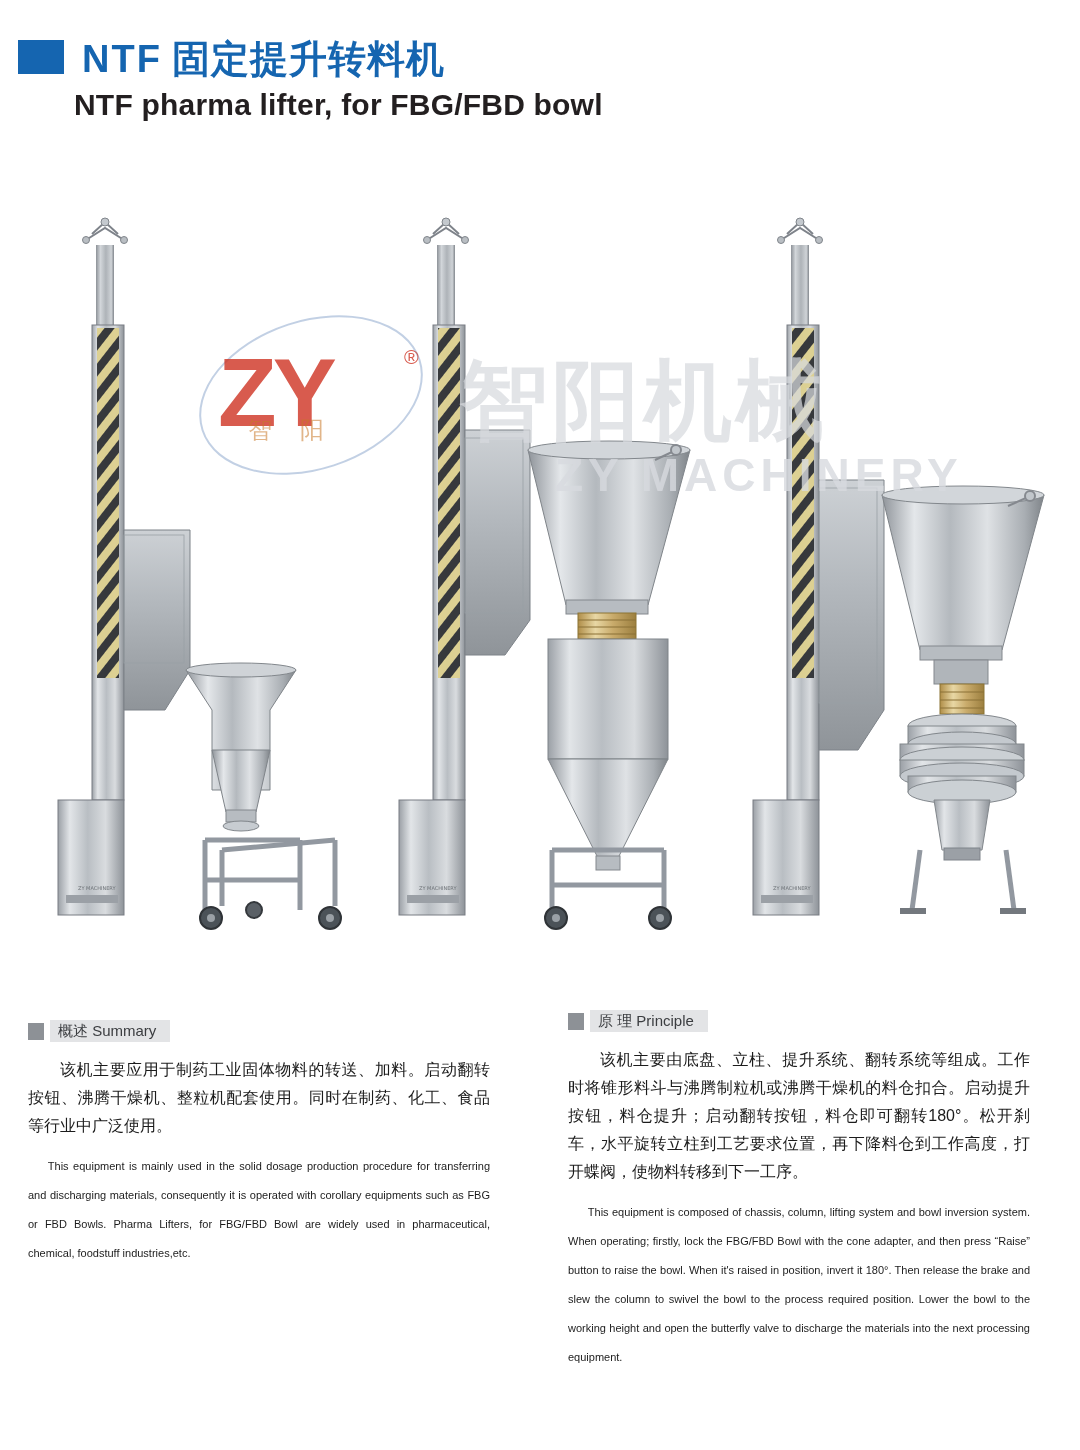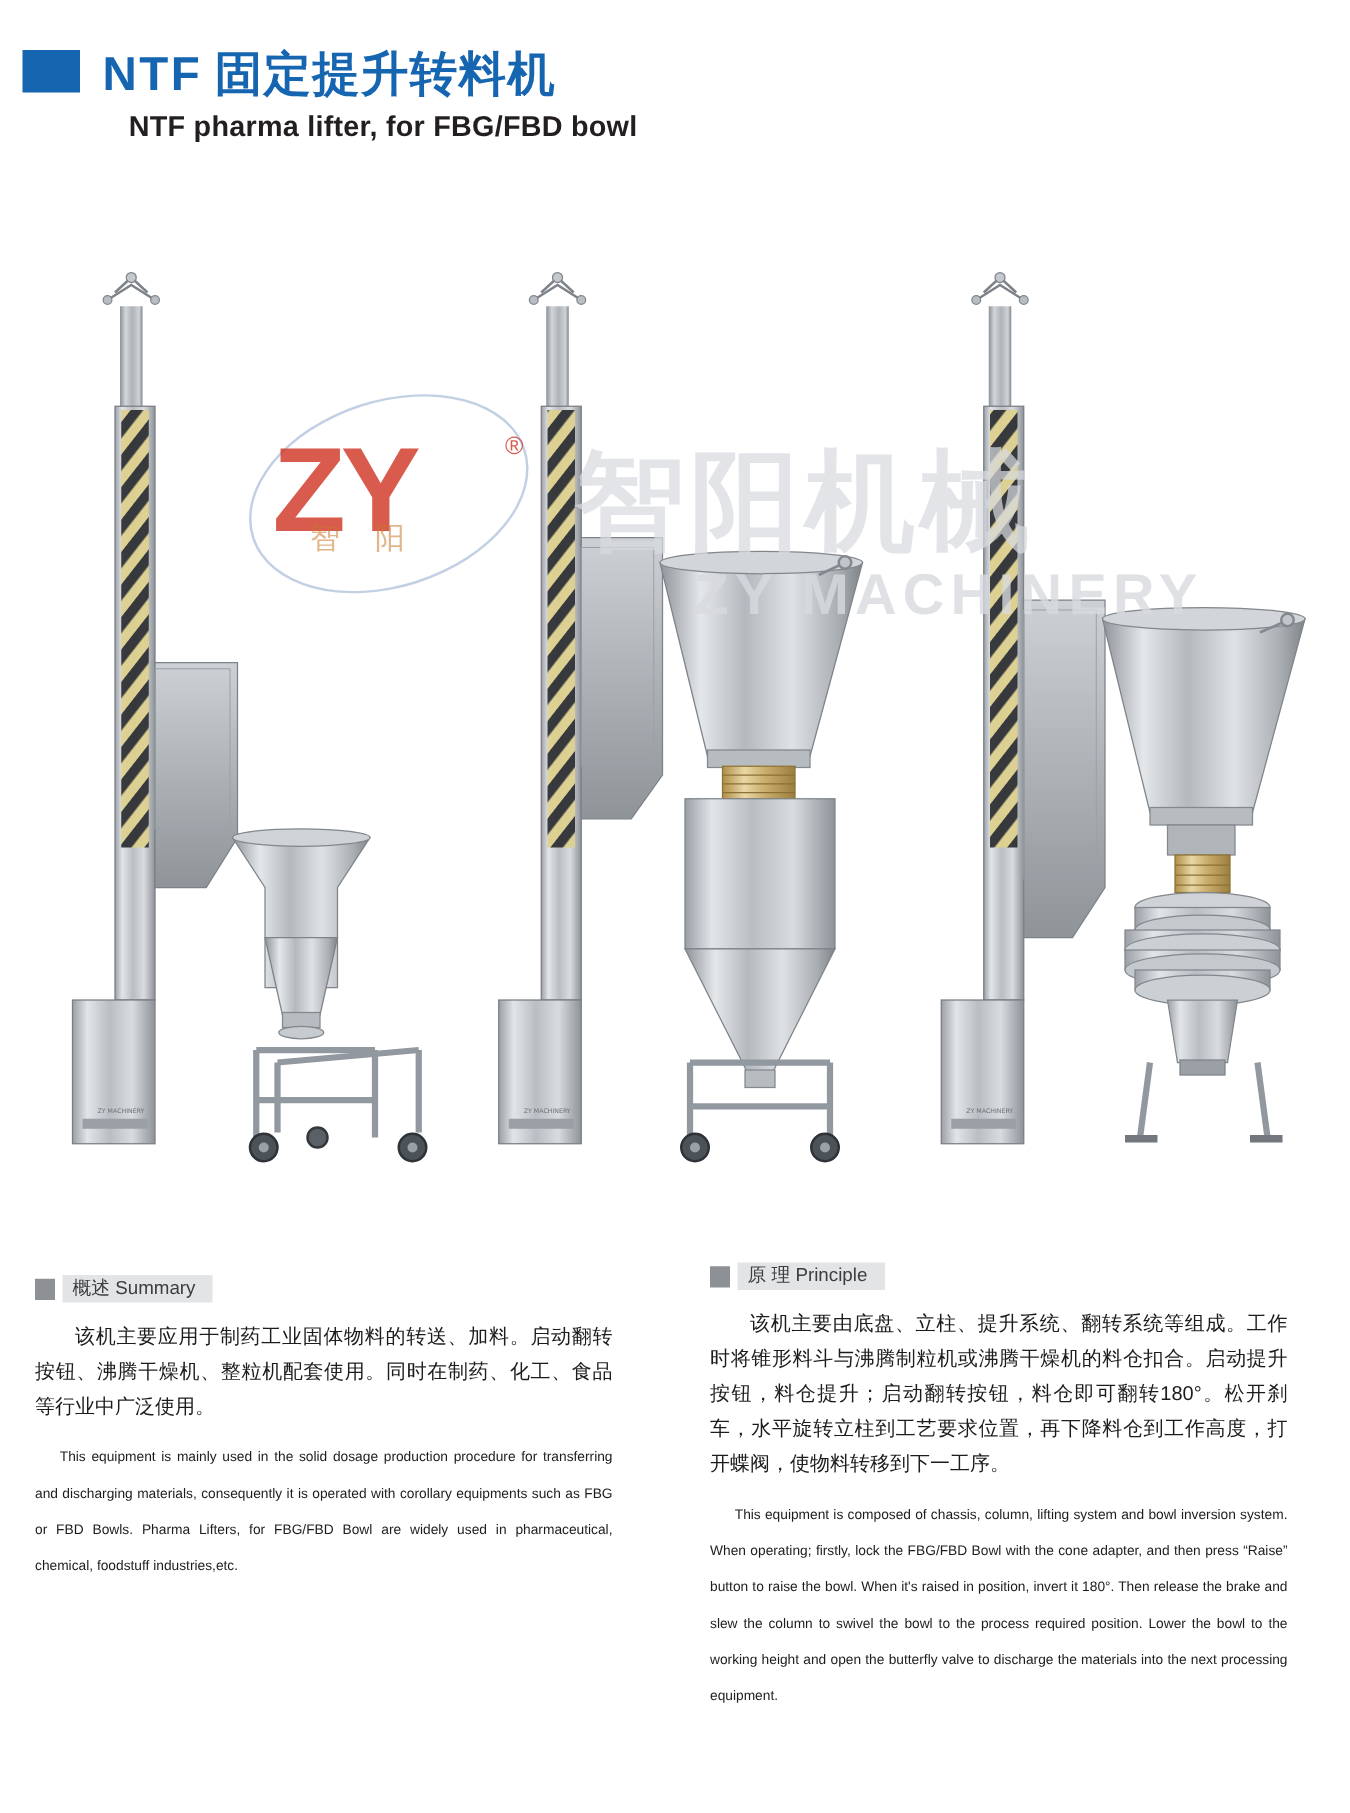--- a/index.html
+++ b/index.html
@@ -36,22 +36,22 @@
     color: #1565b0;
     letter-spacing: 1px;
     white-space: nowrap;
   }
   .title-cn .ntf {
     letter-spacing: 2px;
     margin-right: 10px;
   }
   .title-en {
     position: absolute;
-    left: 103px; top: 88px;
-    font-size: 23px;
+    left: 74px; top: 88px;
+    font-size: 30px;
     font-weight: bold;
     color: #231f20;
     letter-spacing: 0.2px;
     white-space: nowrap;
   }
 
   
   .illustration {
     position: absolute;
     left: 0; top: 150px;

